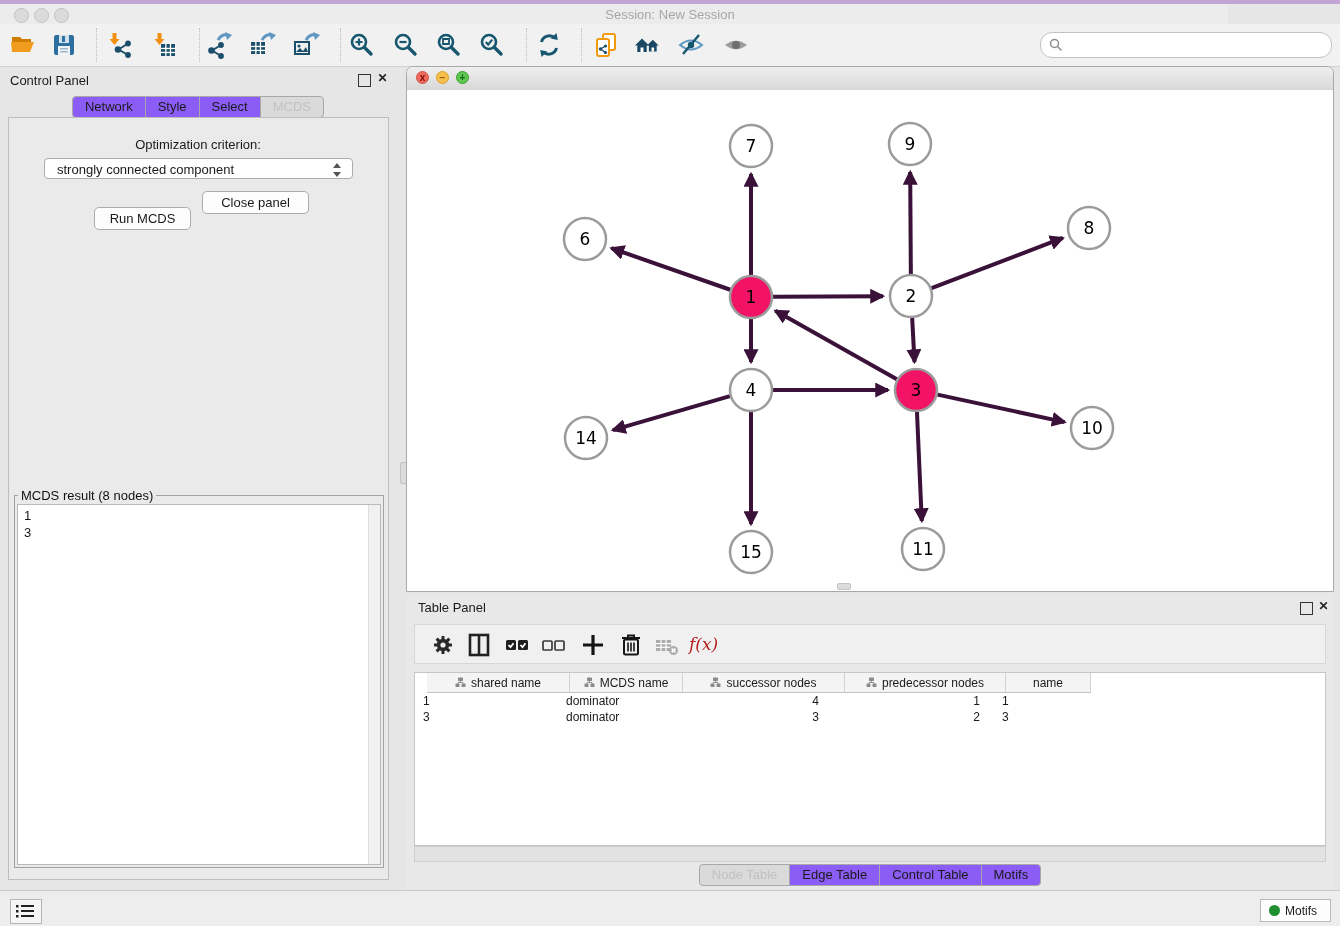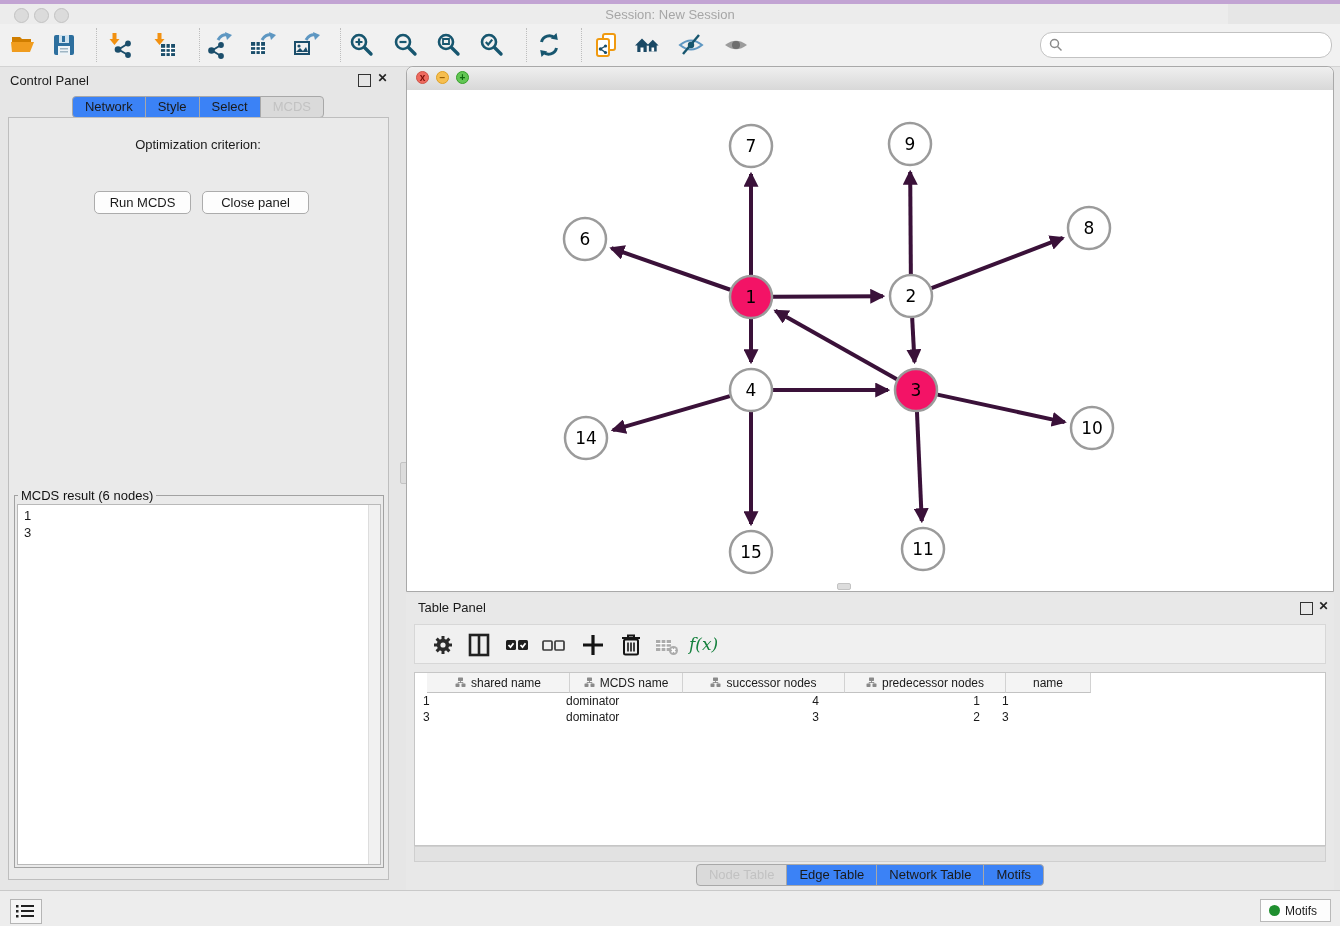--- a/index.html
+++ b/index.html
@@ -14,21 +14,21 @@
   
   #toolbar{left:0;top:24px;width:1340px;height:42px;background:#F1F1F1;border-bottom:1px solid #D3D3D3;}
   .tb-icon{top:7px;width:28px;height:28px;}
   .tb-sep{top:4px;width:0;height:34px;border-left:1px dotted #BEBEBE;}
   #search-box{left:1040px;top:8px;width:290px;height:24px;background:#fff;border:1px solid #C2C2C2;border-radius:12px;}
   #search-box svg{position:absolute;left:8px;top:5px;}
   
   #cp-title{left:10px;top:73px;}
   .panel-btn{width:11px;height:11px;color:#222;font-size:12px;line-height:11px;text-align:center;}
   .tabs{display:flex;}
-  .tab{height:20px;line-height:20px;padding:0 12px;background:#3b82f6;border:1px solid #A8A8A8;margin-left:-1px;text-align:center;}
+  .tab{height:20px;line-height:20px;padding:0 12px;background:#8b5cf6;border:1px solid #A8A8A8;margin-left:-1px;text-align:center;}
   .tab.active{background:#DADADA;color:#C2C2C2;}
   .tab:first-child{border-radius:4px 0 0 4px;margin-left:0;}
   .tab:last-child{border-radius:0 4px 4px 0;}
   #cp-body{left:8px;top:117px;width:379px;height:761px;background:#EAEAEA;border:1px solid #BEBEBE;}
   #opt-label{left:0;top:137px;width:396px;text-align:center;}
   #opt-dropdown{left:44px;top:158px;width:309px;height:21px;background:#fff;border:1px solid #ACACAC;border-radius:4px;line-height:21px;padding-left:12px;box-sizing:border-box;}
   .updown{position:absolute;right:10px;top:4px;width:9px;height:14px;}
   .updown i{position:absolute;left:0;width:0;height:0;border-left:4.5px solid transparent;border-right:4.5px solid transparent;}
   .updown i.up{top:0;border-bottom:5px solid #555;}
   .updown i.dn{bottom:0;border-top:5px solid #555;}
@@ -42,21 +42,21 @@
   #net-window{left:406px;top:66px;width:928px;height:526px;background:#fff;border:1px solid #A9A9A9;border-radius:7px 7px 0 0;box-sizing:border-box;}
   #net-titlebar{left:0;top:0;width:926px;height:23px;background:linear-gradient(#EFEFEF,#D8D8D8);border-bottom:1px solid #B2B2B2;border-radius:7px 7px 0 0;}
   .tl{width:13px;height:13px;border-radius:50%;top:4px;text-align:center;line-height:12px;font-size:10px;font-weight:bold;box-sizing:border-box;}
   #net-title{left:0;top:4px;width:926px;text-align:center;color:#2A2A2A;}
   #net-canvas{left:0;top:23px;width:926px;height:501px;background:#fff;overflow:hidden;}
   
   #tp{left:406px;top:594px;width:928px;height:296px;background:#E8E8E8;}
   #tp-title{left:12px;top:6px;}
   #tp-toolbar{left:8px;top:30px;width:912px;height:40px;background:#F0F0F0;border:1px solid #D7D7D7;box-sizing:border-box;}
   .tpi{top:6px;width:28px;height:28px;}
-  #fx-label{font-family:"DejaVu Serif",serif;font-style:italic;font-size:17px;color:#15803d;top:9px;}
+  #fx-label{font-family:"DejaVu Serif",serif;font-style:italic;font-size:17px;color:#b91c1c;top:9px;}
   #node-table{left:8px;top:78px;width:912px;height:174px;background:#fff;border:1px solid #C6C6C6;box-sizing:border-box;overflow:hidden;}
   .th-row{position:absolute;left:12px;top:0;height:20px;display:flex;}
   .th{background:#F4F4F4;border-right:1px solid #D2D2D2;border-bottom:1px solid #C2C2C2;box-sizing:border-box;height:20px;display:flex;align-items:center;justify-content:center;gap:5px;font-size:12px;}
   .tr{position:absolute;left:0;height:16px;display:flex;font-size:12px;}
   .td{box-sizing:border-box;line-height:16px;}
   #tp-scrollstrip{left:8px;top:252px;width:912px;height:16px;background:#E2E2E2;border:1px solid #CFCFCF;box-sizing:border-box;}
   #tp-tabs{left:0;top:270px;width:928px;display:flex;justify-content:center;}
   
   #status-bar{left:0;top:890px;width:1340px;height:36px;background:#EDEDED;border-top:1px solid #C9C9C9;box-sizing:border-box;}
   #list-btn{left:10px;top:8px;width:30px;height:23px;background:#F6F6F6;border:1px solid #B5B5B5;}
@@ -242,25 +242,32 @@
 
   <div class="abs tabs" id="cp-tabs" style="left:0;top:96px;width:396px;justify-content:center;">
       <div class="tab">Network</div>
       <div class="tab">Style</div>
       <div class="tab">Select</div>
       <div class="tab active">MCDS</div>
     </div>
 
   <div id="cp-body" class="abs"></div>
   <div id="opt-label" class="abs">Optimization criterion:</div>
-  <div class="push-btn abs" style="left:94px;width:95px;">Run MCDS</div>
+  <div id="opt-dropdown" class="abs">
+    <span>strongly connected component</span>
+    <span class="updown">
+        <i class="up"></i>
+        <i class="dn"></i>
+      </span>
+  </div>
+  <div class="push-btn abs" style="left:94px;width:95px;margin-top:16px;">Run MCDS</div>
   <div class="push-btn abs" style="left:202px;width:105px;">Close panel</div>
 
   <fieldset id="mcds-fieldset" class="abs">
-    <legend>MCDS result (6 nodes)</legend>
+    <legend>MCDS result (8 nodes)</legend>
     <div id="mcds-white">
       <pre id="mcds-text">1
 3</pre>
       <div id="mcds-scroll"></div>
     </div>
   </fieldset>
 
   <div class="abs scroll-thumb" style="left:400px;top:462px;width:7px;height:20px;"></div>
 
   <div id="net-window" class="abs">
@@ -484,21 +491,21 @@
             <div class="td" style="width: 161px; text-align: right; padding: 0px 14px 0px 0px;">2</div>
             <div class="td" style="width: 85px; text-align: left; padding: 0px 0px 0px 8px;">3</div>
           </div>
         </div>
     </div>
 
     <div id="tp-scrollstrip" class="abs"></div>
     <div id="tp-tabs" class="abs tabs">
         <div class="tab active">Node Table</div>
         <div class="tab">Edge Table</div>
-        <div class="tab">Network Table</div>
+        <div class="tab">Control Table</div>
         <div class="tab">Motifs</div>
       </div>
   </div>
 
   <div id="status-bar" class="abs">
     <div id="list-btn" class="abs">
       <svg width="20" height="16" viewBox="0 0 20 16" style="margin:3px 0 0 4px;">
           <g stroke="#222" stroke-width="2">
             <line x1="6" y1="3" x2="19" y2="3"></line>
             <line x1="6" y1="8" x2="19" y2="8"></line>

